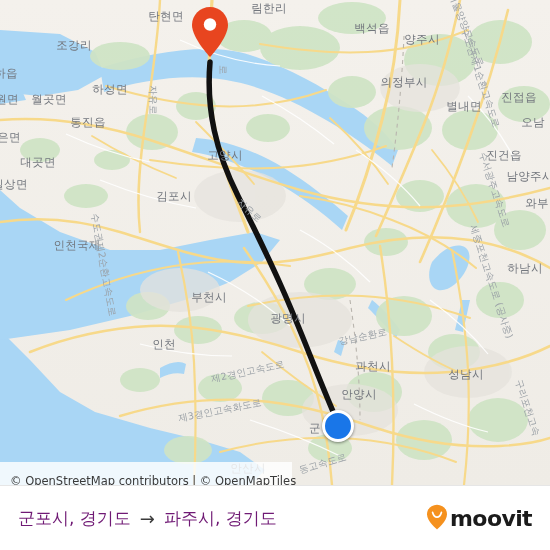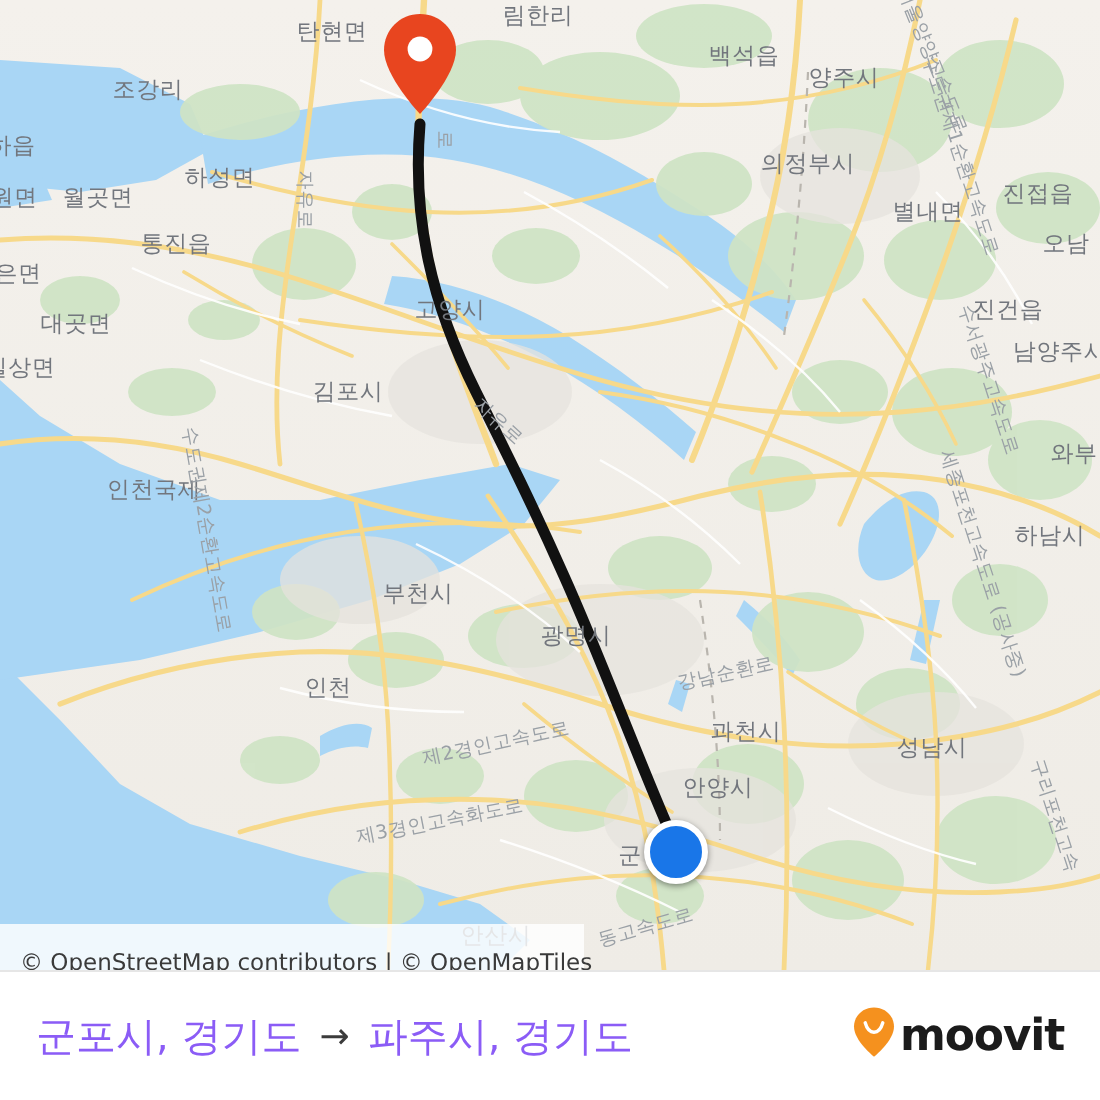--- a/index.html
+++ b/index.html
@@ -37,21 +37,21 @@
   #attribution{position:absolute;left:0;top:462px;width:292px;height:38px;
       background:rgba(255,255,255,.82);display:flex;align-items:center;}
   #attribution .attr-text{font-size:11.5px;color:#3a3a3a;padding-left:10px;
       white-space:nowrap;font-family:"DejaVu Sans","Liberation Sans",sans-serif;}
 
   
   #footer{position:absolute;left:0;top:485px;width:550px;height:65px;
       background:#fff;border-top:1px solid #e6e6e6;}
   #route-summary{position:absolute;left:18px;top:0;height:65px;display:flex;
       align-items:center;gap:9px;}
-  #route-summary span{font-size:20px;color:#8b5cf6;white-space:nowrap;
+  #route-summary span{font-size:17px;color:#701a75;white-space:nowrap;
       font-family:"DejaVu Sans","Liberation Sans",sans-serif;}
   #route-summary .arrow{font-size:18px;color:#3b3b3b;}
   #brand{position:absolute;right:18px;top:0;height:65px;display:flex;
       align-items:center;gap:2px;}
   #brand .wordmark{font-size:22px;font-weight:bold;color:#1b1b1b;letter-spacing:-.6px;
       font-family:"DejaVu Sans","Liberation Sans",sans-serif;}
 </style>
 </head>
 <body>
 
@@ -209,21 +209,21 @@
         <div class="mlabel city" style="left: 519px; top: 97px;">진접읍</div>
         <div class="mlabel city" style="left: 533px; top: 122px;">오남</div>
         <div class="mlabel city" style="left: 88px; top: 122px;">통진읍</div>
         <div class="mlabel city" style="left: 9px; top: 137px;">은면</div>
         <div class="mlabel city" style="left: 504px; top: 155px;">진건읍</div>
         <div class="mlabel city" style="left: 225px; top: 155px; font-family: Liberation Serif, serif;">고양시</div>
         <div class="mlabel city" style="left: 530px; top: 176px;">남양주시</div>
         <div class="mlabel city" style="left: 38px; top: 162px;">대곳면</div>
         <div class="mlabel city" style="left: 10px; top: 184px;">일상면</div>
         <div class="mlabel city" style="left: 174px; top: 196px;">김포시</div>
-        <div class="mlabel city" style="left: 537px; top: 227px;">와부</div>
+        <div class="mlabel city" style="left: 537px; top: 203px;">와부</div>
         <div class="mlabel city" style="left: 77px; top: 245px;">인천국제</div>
         <div class="mlabel city" style="left: 525px; top: 268px;">하남시</div>
         <div class="mlabel city" style="left: 209px; top: 297px;">부천시</div>
         <div class="mlabel city" style="left: 288px; top: 318px;">광명시</div>
         <div class="mlabel city" style="left: 164px; top: 344px;">인천</div>
         <div class="mlabel city" style="left: 373px; top: 366px;">과천시</div>
         <div class="mlabel city" style="left: 466px; top: 374px;">성남시</div>
         <div class="mlabel city" style="left: 359px; top: 394px;">안양시</div>
         <div class="mlabel city" style="left: 315px; top: 428px;">군</div>
         <div class="mlabel city" style="left: 248px; top: 468px;">안산시</div>

